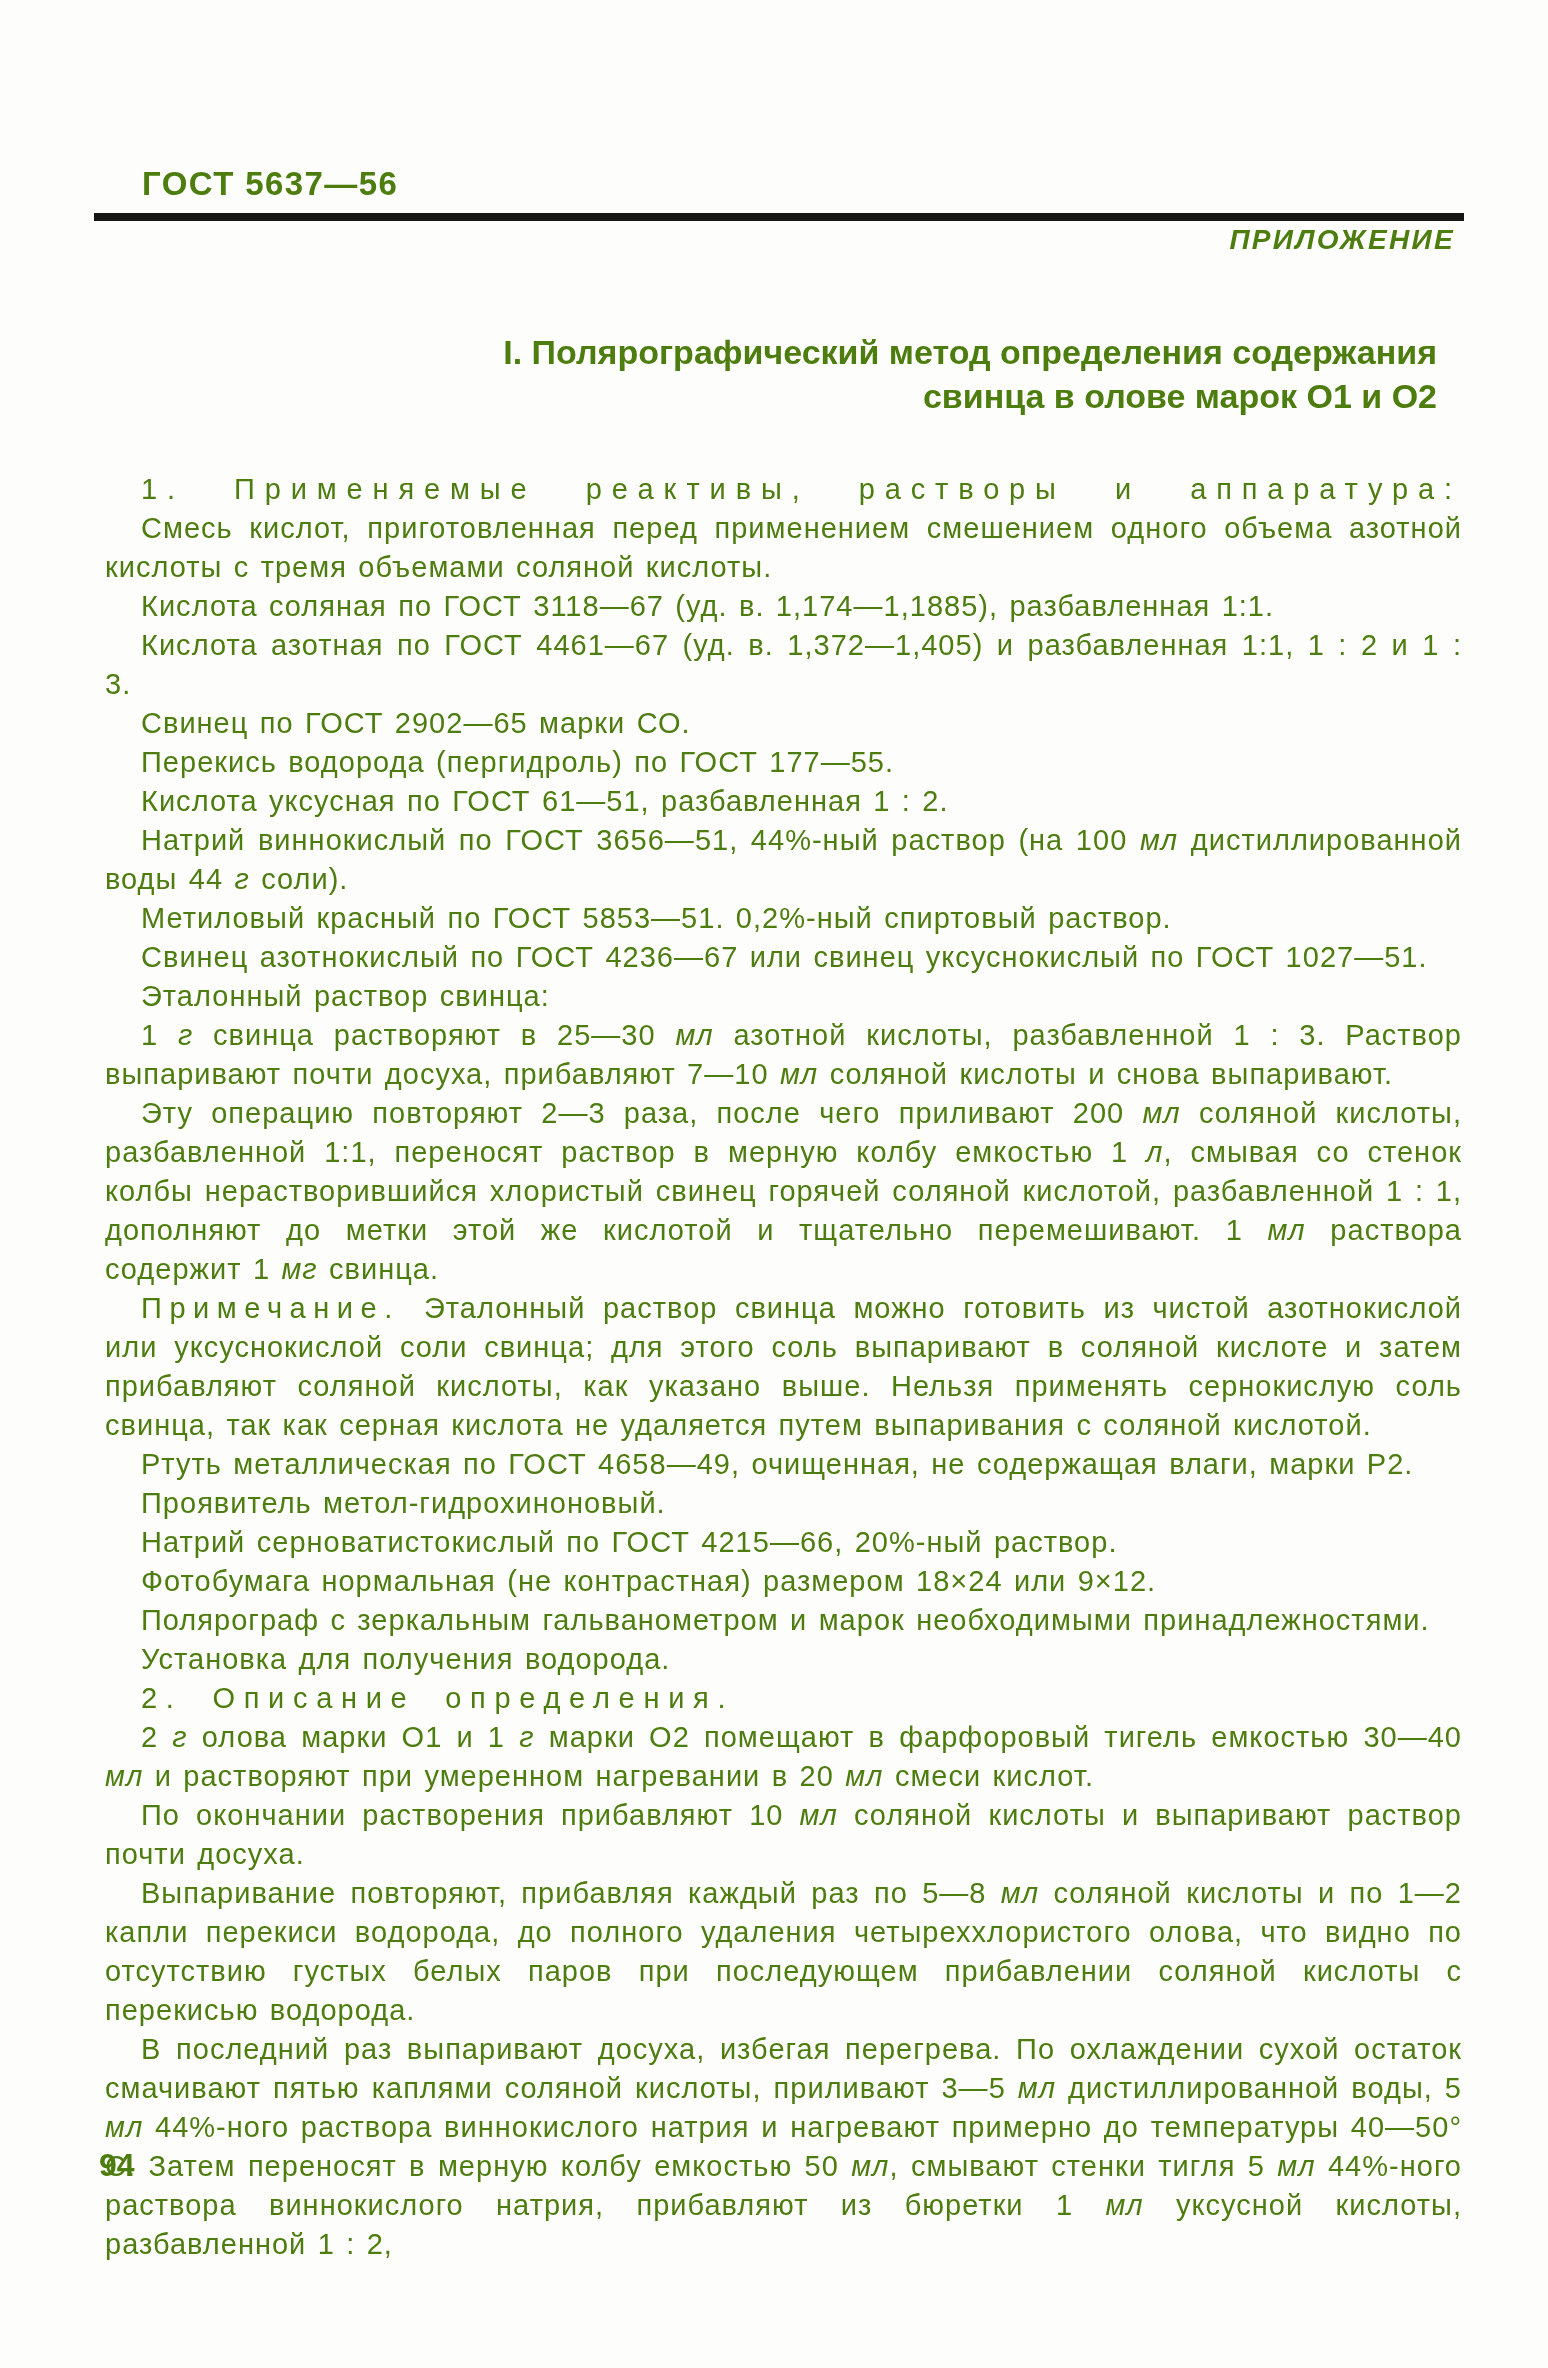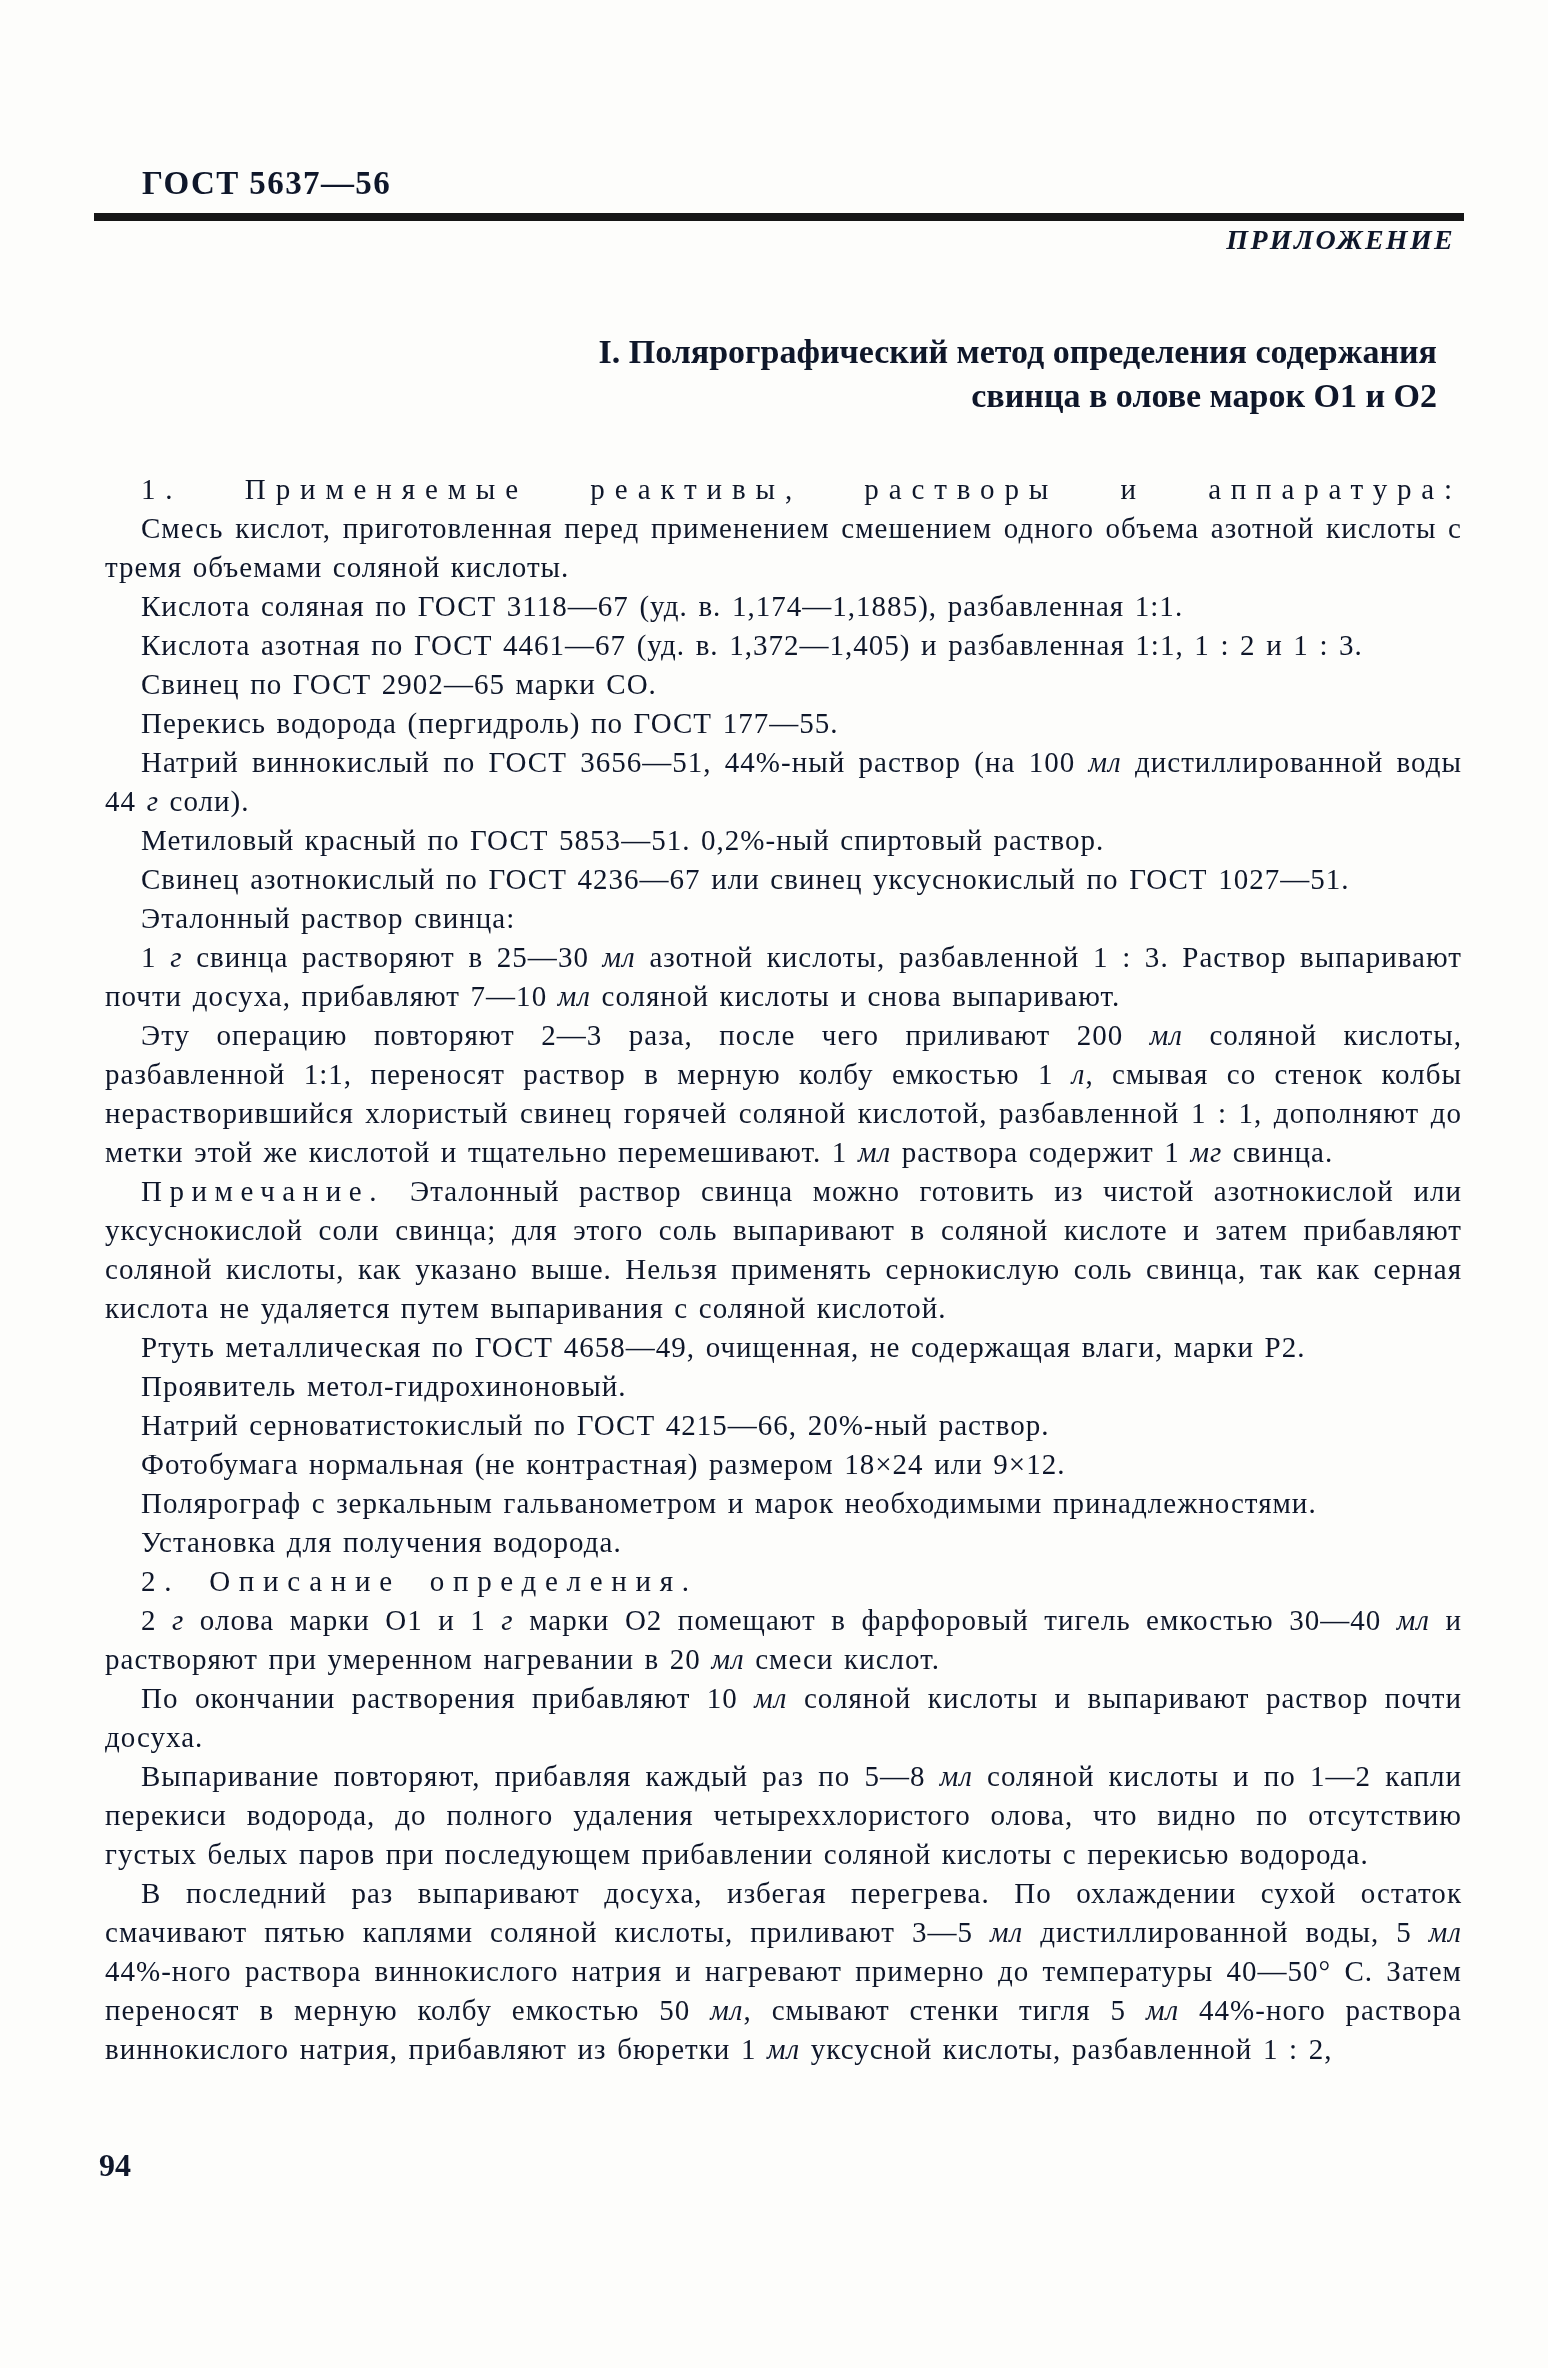--- a/index.html
+++ b/index.html
@@ -2,22 +2,22 @@
 <html style="font-size:15px"><head>
 <meta charset="utf-8">
 <style>
   html, body { margin: 0; padding: 0; background: #888; }
   .page {
     position: relative;
     width: 1549px;
     height: 2369px;
     margin: 0 auto;
     background: #fdfdfb;
-    color: #0f172a;
-    font-family: Liberation Serif, serif;
+    color: #4d7c0f;
+    font-family: Liberation Sans, sans-serif;
     overflow: hidden;
   }
   .gost-header {
     position: absolute;
     left: 142px;
     top: 165px;
     font-size: 33px;
     font-weight: bold;
     letter-spacing: 1.4px;
     white-space: nowrap;
@@ -93,20 +93,21 @@
     <div>I. Полярографический метод определения содержания</div>
     <div>свинца в олове марок О1 и О2</div>
   </div>
   <div class="body-text">
       <p class="para section-spread">1. Применяемые реактивы, растворы и аппаратура:</p>
       <p class="para body">Смесь кислот, приготовленная перед применением смешением одного объема азотной кислоты с тремя объемами соляной кислоты.</p>
       <p class="para body">Кислота соляная по ГОСТ 3118—67 (уд. в. 1,174—1,1885), разбавленная 1:1.</p>
       <p class="para body">Кислота азотная по ГОСТ 4461—67 (уд. в. 1,372—1,405) и разбавленная 1:1, 1 : 2 и 1 : 3.</p>
       <p class="para body">Свинец по ГОСТ 2902—65 марки СО.</p>
       <p class="para body">Перекись водорода (пергидроль) по ГОСТ 177—55.</p>
+      <p class="para body">Кислота уксусная по ГОСТ 61—51, разбавленная 1 : 2.</p>
       <p class="para body">Натрий виннокислый по ГОСТ 3656—51, 44%-ный раствор (на 100 <i>мл</i> дистиллированной воды 44 <i>г</i> соли).</p>
       <p class="para body">Метиловый красный по ГОСТ 5853—51. 0,2%-ный спиртовый раствор.</p>
       <p class="para body">Свинец азотнокислый по ГОСТ 4236—67 или свинец уксуснокислый по ГОСТ 1027—51.</p>
       <p class="para body">Эталонный раствор свинца:</p>
       <p class="para body">1 <i>г</i> свинца растворяют в 25—30 <i>мл</i> азотной кислоты, разбавленной 1 : 3. Раствор выпаривают почти досуха, прибавляют 7—10 <i>мл</i> соляной кислоты и снова выпаривают.</p>
       <p class="para body">Эту операцию повторяют 2—3 раза, после чего приливают 200 <i>мл</i> соляной кислоты, разбавленной 1:1, переносят раствор в мерную колбу емкостью 1 <i>л</i>, смывая со стенок колбы нерастворившийся хлористый свинец горячей соляной кислотой, разбавленной 1 : 1, дополняют до метки этой же кислотой и тщательно перемешивают. 1 <i>мл</i> раствора содержит 1 <i>мг</i> свинца.</p>
       <p class="para note"><span class="spread-lead">Примечание. </span>Эталонный раствор свинца можно готовить из чистой азотнокислой или уксуснокислой соли свинца; для этого соль выпаривают в соляной кислоте и затем прибавляют соляной кислоты, как указано выше. Нельзя применять сернокислую соль свинца, так как серная кислота не удаляется путем выпаривания с соляной кислотой.</p>
       <p class="para body">Ртуть металлическая по ГОСТ 4658—49, очищенная, не содержащая  влаги, марки Р2.</p>
       <p class="para body">Проявитель метол-гидрохиноновый.</p>
       <p class="para body">Натрий серноватистокислый по ГОСТ 4215—66, 20%-ный раствор.</p>

